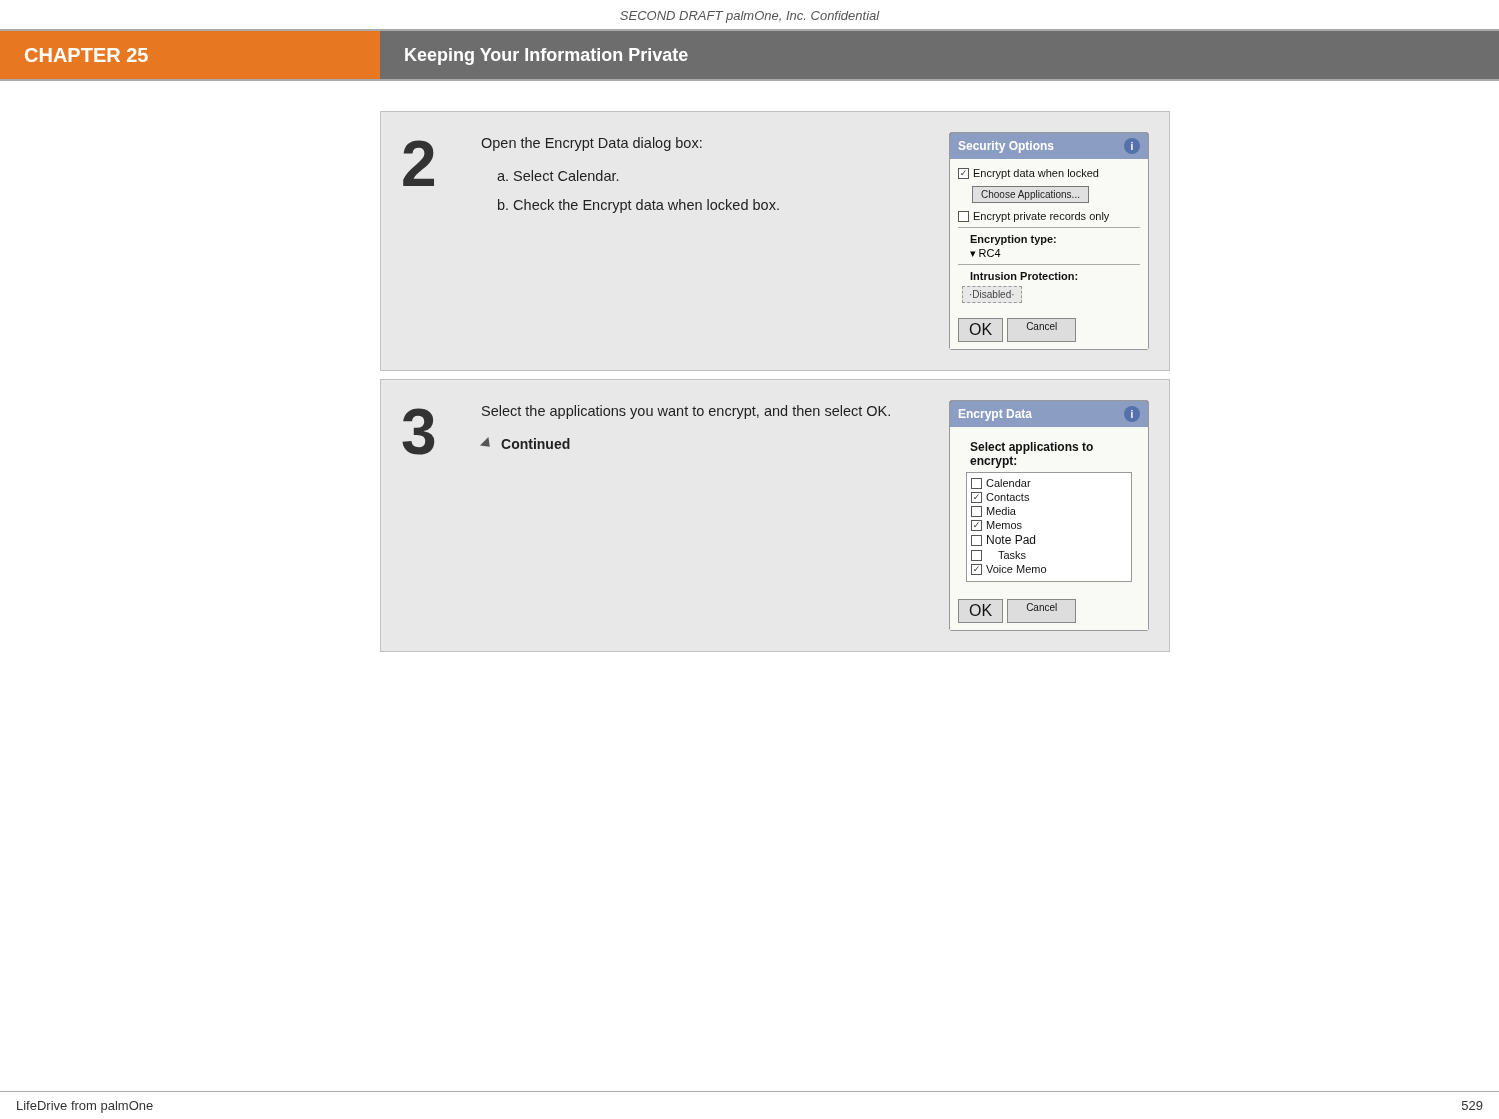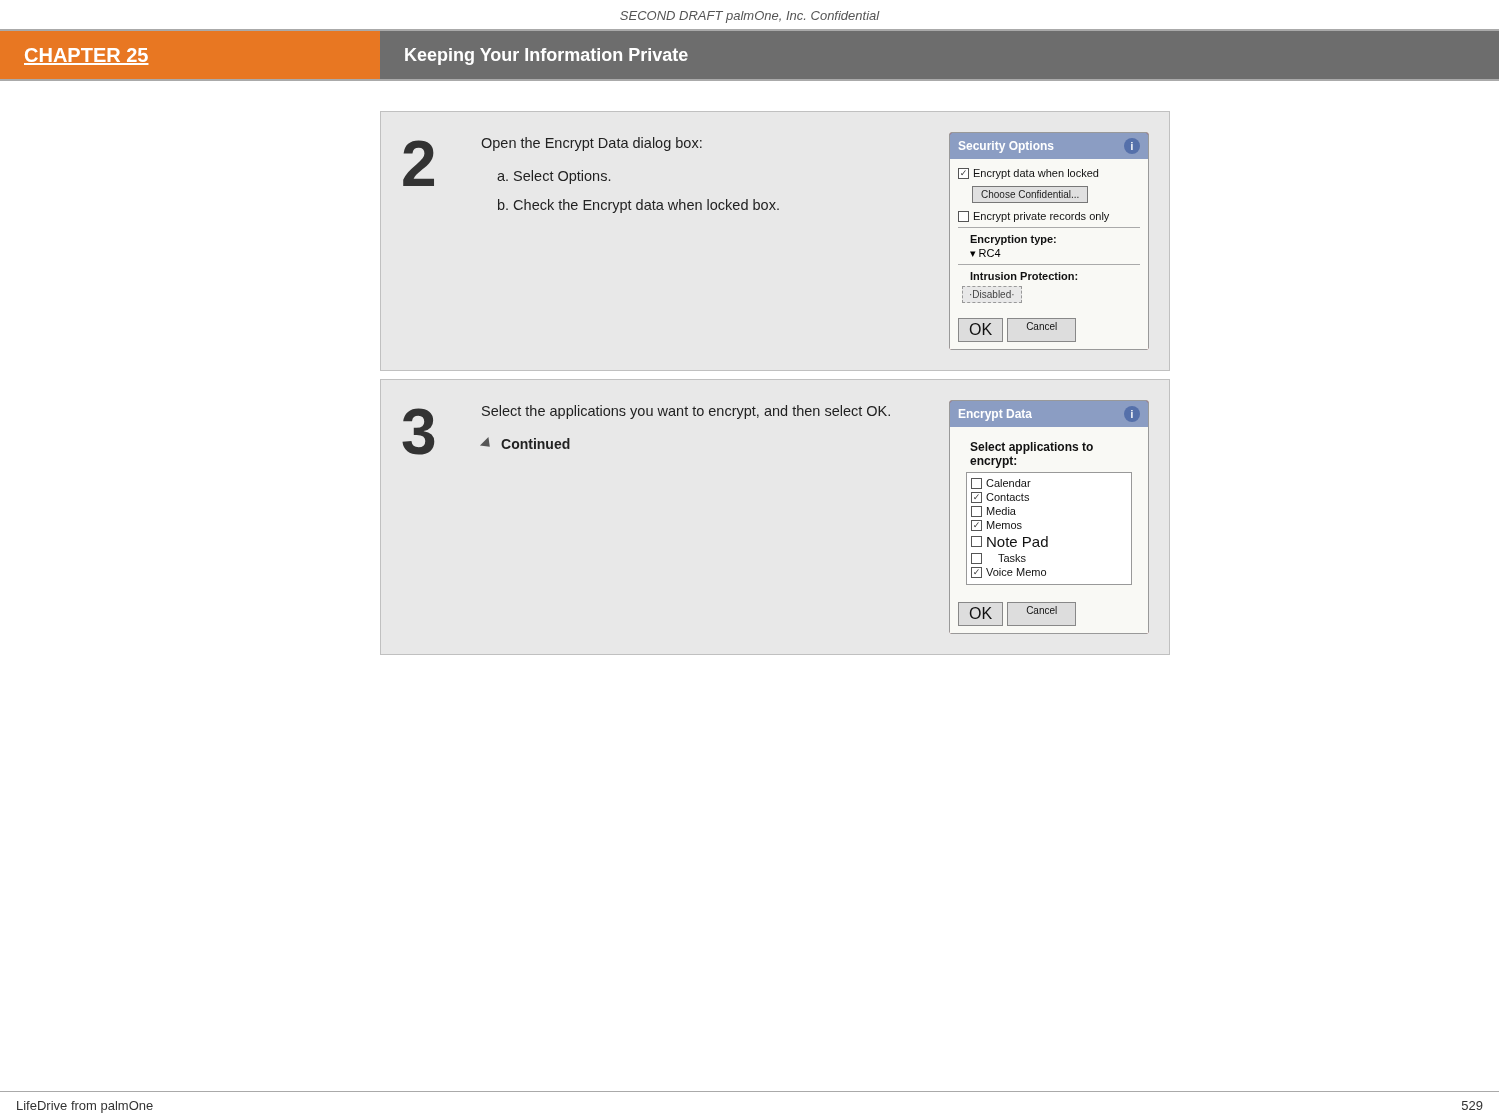--- a/index.html
+++ b/index.html
@@ -32,21 +32,20 @@
     .header-chapter {
       background: #e87722;
       color: white;
       font-weight: bold;
       font-size: 20px;
       display: flex;
       align-items: center;
       padding: 0 24px;
       width: 380px;
       flex-shrink: 0;
-      text-decoration: underline;
     }
     .header-title {
       background: #6d6d6d;
       color: white;
       font-weight: bold;
       font-size: 18px;
       display: flex;
       align-items: center;
       padding: 0 24px;
       flex: 1;
@@ -283,37 +282,37 @@
   <div class="header-title">Keeping Your Information Private</div>
 </div>
 
 <div class="main-content">
   <div class="steps-container">
 
     <div class="step-card">
       <div class="step-number">2</div>
       <div class="step-text">
         <p>Open the Encrypt Data dialog box:</p>
-        <div class="sub-item">a.  Select Options.</div>
+        <div class="sub-item">a.  Select Calendar.</div>
         <div class="sub-item">b.  Check the Encrypt data when locked box.</div>
       </div>
 
       <div class="device-panel">
         <div class="device-title-bar">
           <span>Security Options</span>
           <div class="info-icon">i</div>
         </div>
         <div class="device-body">
           <div class="device-row">
             <div class="checkbox-checked">✓</div>
             <span>Encrypt data when locked</span>
           </div>
           <div class="device-row">
             <div style="margin-left:14px;">
-              <span class="device-button">Choose Confidential...</span>
+              <span class="device-button">Choose Applications...</span>
             </div>
           </div>
           <div class="device-row">
             <div class="checkbox-empty"></div>
             <span>Encrypt private records only</span>
           </div>
           <hr class="separator">
           <div class="section-label">Encryption type:</div>
           <div class="radio-row">
             <span class="radio-dot">▾ RC4</span>
@@ -359,21 +358,21 @@
                 <span>Contacts</span>
               </div>
               <div style="display: flex; align-items: center; gap: 4px; font-size: 11px; margin-bottom: 2px; color: rgb(17, 17, 17);">
                 <div style="width: 11px; height: 11px; border: 1px solid rgb(85, 85, 85); background: white; display: inline-flex; align-items: center; justify-content: center; flex-shrink: 0; font-size: 9px; color: rgb(51, 51, 51);"></div>
                 <span>Media</span>
               </div>
               <div style="display: flex; align-items: center; gap: 4px; font-size: 11px; margin-bottom: 2px; color: rgb(17, 17, 17);">
                 <div style="width: 11px; height: 11px; border: 1px solid rgb(85, 85, 85); background: white; display: inline-flex; align-items: center; justify-content: center; flex-shrink: 0; font-size: 9px; color: rgb(51, 51, 51);">✓</div>
                 <span>Memos</span>
               </div>
-              <div style="display: flex; align-items: center; gap: 4px; font-size: 15px; margin-bottom: 2px; color: rgb(17, 17, 17);">
+              <div style="display: flex; align-items: center; gap: 4px; font-size: 12px; margin-bottom: 2px; color: rgb(17, 17, 17);">
                 <div style="width: 11px; height: 11px; border: 1px solid rgb(85, 85, 85); background: white; display: inline-flex; align-items: center; justify-content: center; flex-shrink: 0; font-size: 9px; color: rgb(51, 51, 51);"></div>
                 <span>Note Pad</span>
               </div>
               <div style="display: flex; align-items: center; gap: 16px; font-size: 11px; margin-bottom: 2px; color: rgb(17, 17, 17);">
                 <div style="width: 11px; height: 11px; border: 1px solid rgb(85, 85, 85); background: white; display: inline-flex; align-items: center; justify-content: center; flex-shrink: 0; font-size: 9px; color: rgb(51, 51, 51);"></div>
                 <span>Tasks</span>
               </div>
               <div style="display: flex; align-items: center; gap: 4px; font-size: 11px; margin-bottom: 2px; color: rgb(17, 17, 17);">
                 <div style="width: 11px; height: 11px; border: 1px solid rgb(85, 85, 85); background: white; display: inline-flex; align-items: center; justify-content: center; flex-shrink: 0; font-size: 9px; color: rgb(51, 51, 51);">✓</div>
                 <span>Voice Memo</span>

